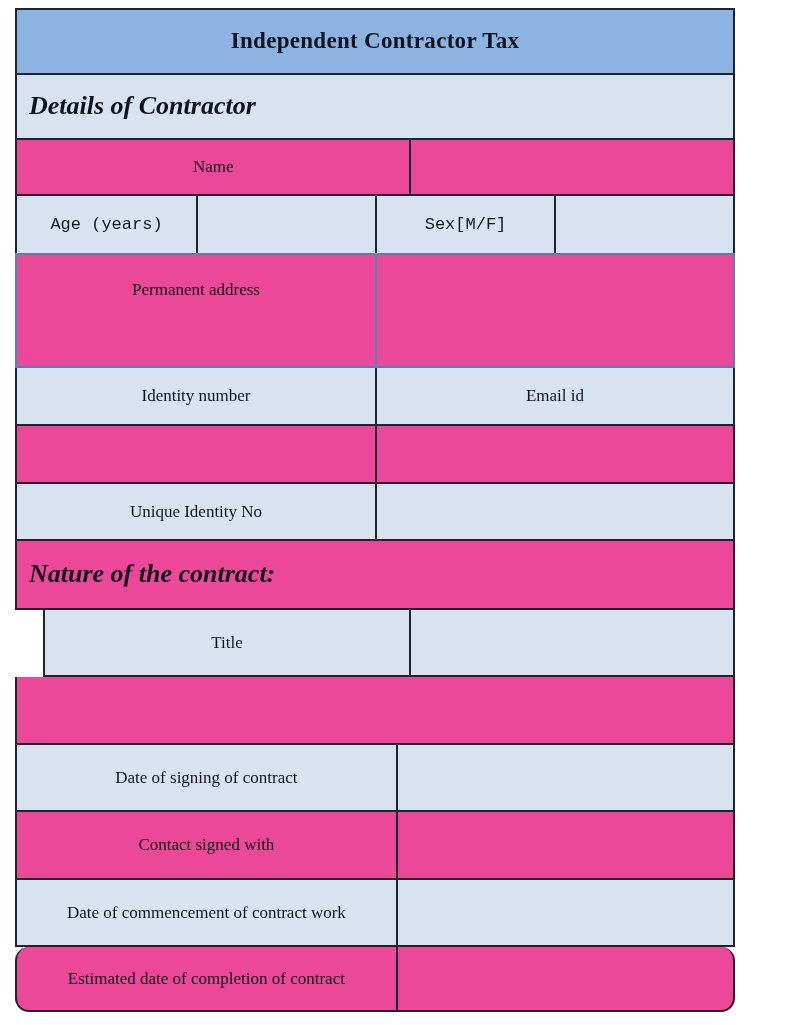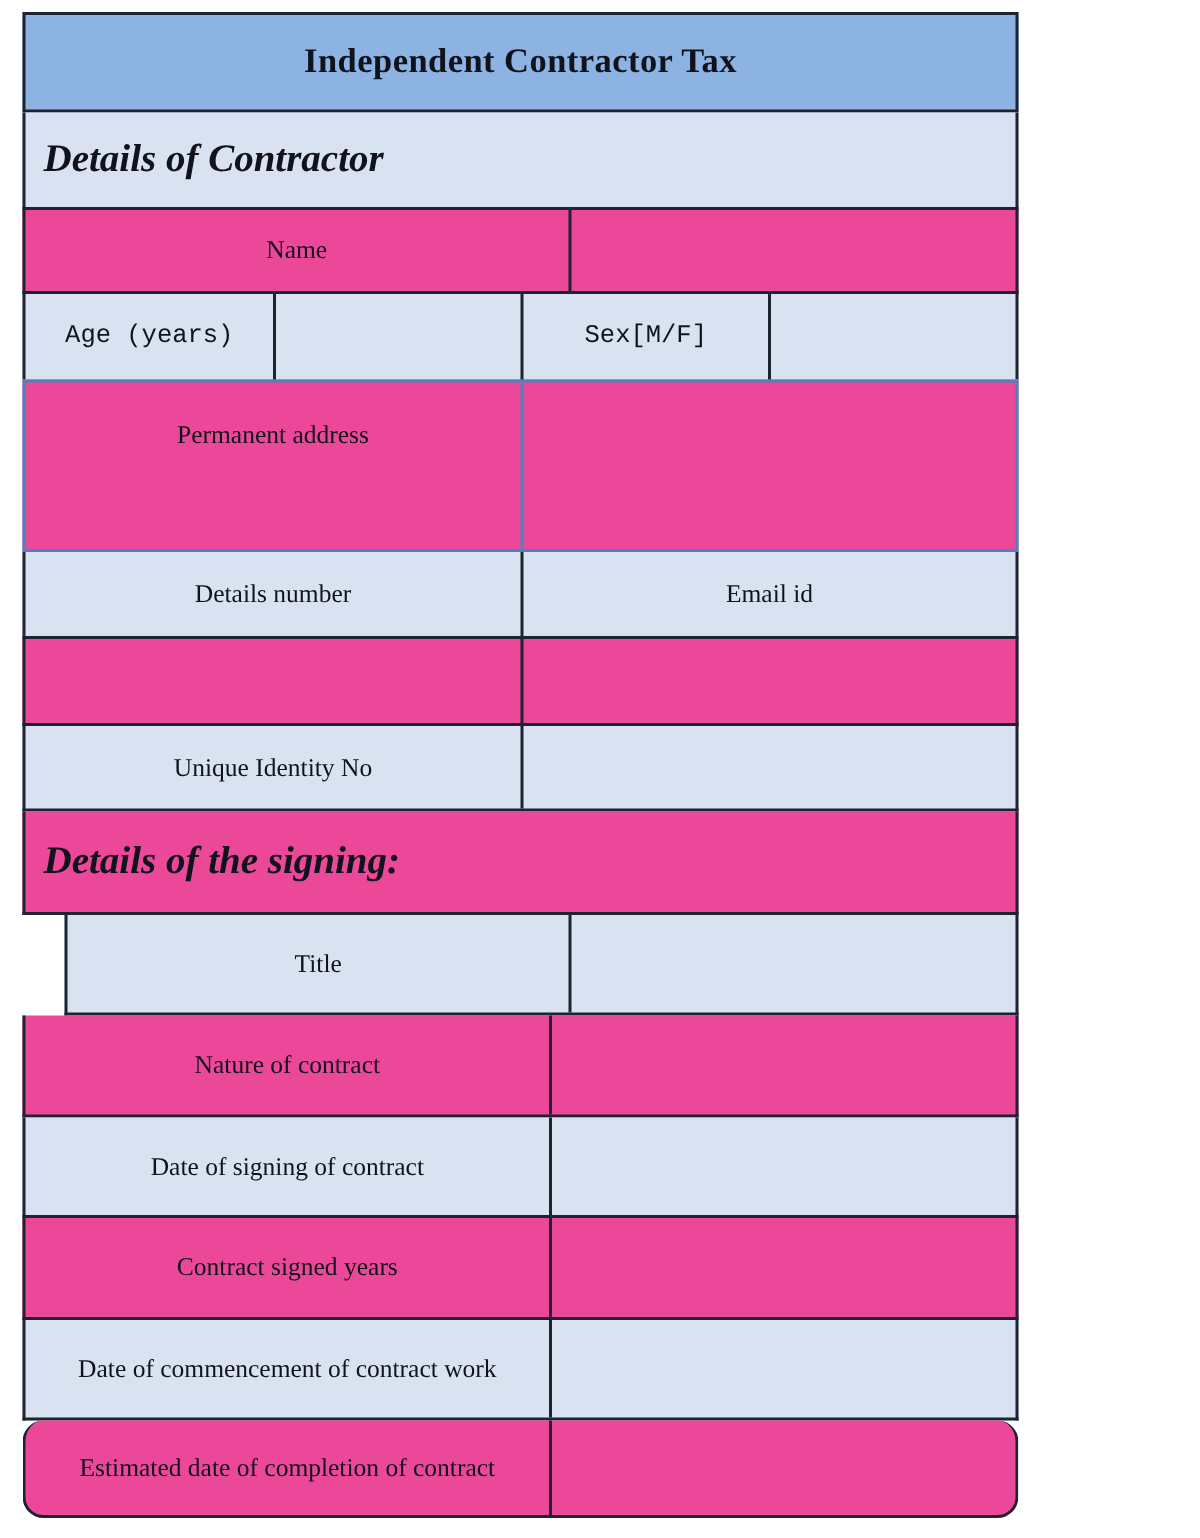--- a/index.html
+++ b/index.html
@@ -10,21 +10,21 @@
     --ink:#10131c;
   }
   html,body{margin:0;padding:0;background:#ffffff;}
   body{
     width:800px;height:1025px;
     font-family:"Liberation Serif", serif;
     color:var(--ink);
   }
   .form-table{
     margin:8px 13px 0 15px;
-    width:664px;
+    width:720px;
   }
   .row{
     display:flex;
     box-sizing:border-box;
     background:#ec4899;
     border-left:2px solid var(--dark);
     border-right:2px solid var(--dark);
     border-bottom:2px solid var(--dark);
   }
   .row:first-child{border-top:2px solid var(--dark);}
@@ -110,55 +110,54 @@
     <div class="cell w25">Sex[M/F]</div>
     <div class="cell w25"></div>
   </div>
 
   <div class="row addr-row">
     <div class="cell w50 addr-label">Permanent address</div>
     <div class="cell w50"></div>
   </div>
 
   <div class="row contact-row bg-blue">
-    <div class="cell w50">Details number</div>
+    <div class="cell w50">Identity number</div>
     <div class="cell w50">Email id</div>
   </div>
 
   <div class="row blank-row">
     <div class="cell w50"></div>
     <div class="cell w50"></div>
   </div>
 
   <div class="row unique-row bg-blue">
     <div class="cell w50">Unique Identity No</div>
     <div class="cell w50"></div>
   </div>
 
   <div class="row section2-row">
-    <div class="cell full section-heading">Details of the signing:</div>
+    <div class="cell full section-heading">Nature of the contract:</div>
   </div>
 
   <div class="row title-row bg-blue">
     <div class="cell wC">Title</div>
     <div class="cell wCV"></div>
   </div>
 
   <div class="row nature-row">
-    <div class="cell wC">Nature of contract</div>
     <div class="cell wCV"></div>
   </div>
 
   <div class="row signing-row bg-blue">
     <div class="cell wC">Date of signing of contract</div>
     <div class="cell wCV"></div>
   </div>
 
   <div class="row signedwith-row">
-    <div class="cell wC">Contract signed years</div>
+    <div class="cell wC">Contact signed with</div>
     <div class="cell wCV"></div>
   </div>
 
   <div class="row commencement-row bg-blue">
     <div class="cell wC">Date of commencement of contract work</div>
     <div class="cell wCV"></div>
   </div>
 
   <div class="row completion-row">
     <div class="cell wC">Estimated date of completion of contract</div>

